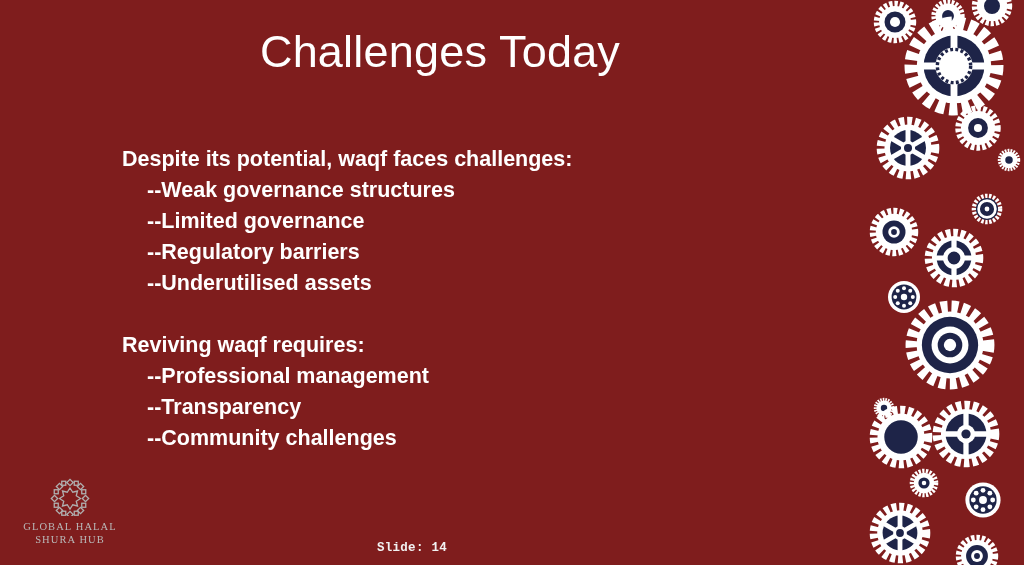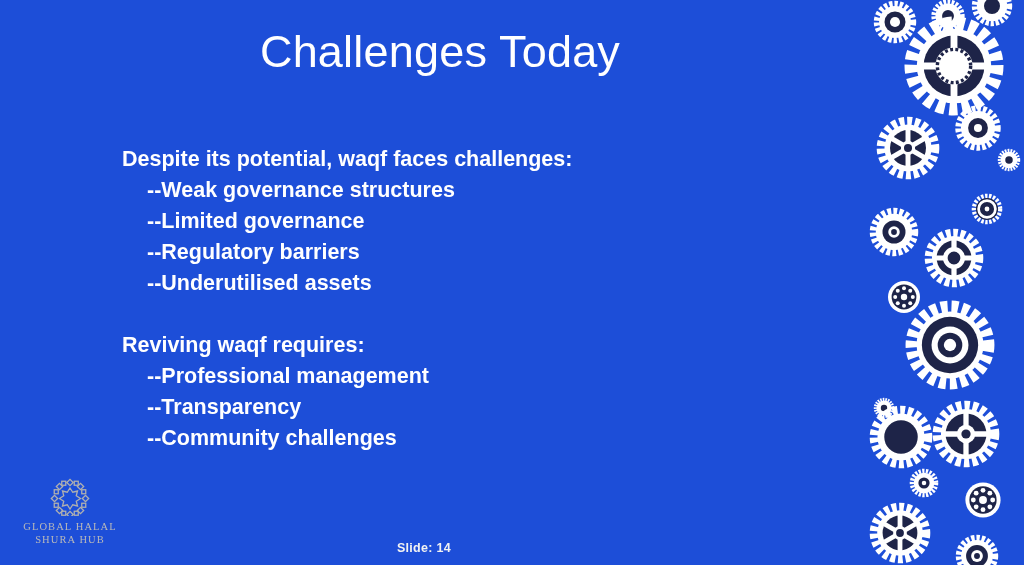--- a/index.html
+++ b/index.html
@@ -4,21 +4,21 @@
 <style>
   html, body {
     margin: 0;
     padding: 0;
     background: #000000;
   }
   #slide {
     position: relative;
     width: 1024px;
     height: 565px;
-    background: #1d4ed8;
+    background: #7f1d1d;
     overflow: hidden;
     font-family: "Liberation Sans", sans-serif;
     -webkit-font-smoothing: antialiased;
   }
 
   
   #slide-title {
     position: absolute;
     left: 0;
     top: 28px;
@@ -49,28 +49,29 @@
     white-space: nowrap;
   }
   .block-item {
     padding-left: 25px;
     white-space: nowrap;
   }
 
   
   #slide-number {
     position: absolute;
-    left: 16px;
+    left: 4px;
     top: 541px;
     width: 816px;
     text-align: center;
     color: #f2f2f2;
     font-size: 12.5px;
     font-weight: bold;
     letter-spacing: 0.3px;
+    font-family: Liberation Mono, monospace;
   }
 
   
   #logo {
     position: absolute;
     left: 18px;
     top: 476px;
     width: 104px;
     text-align: center;
   }

